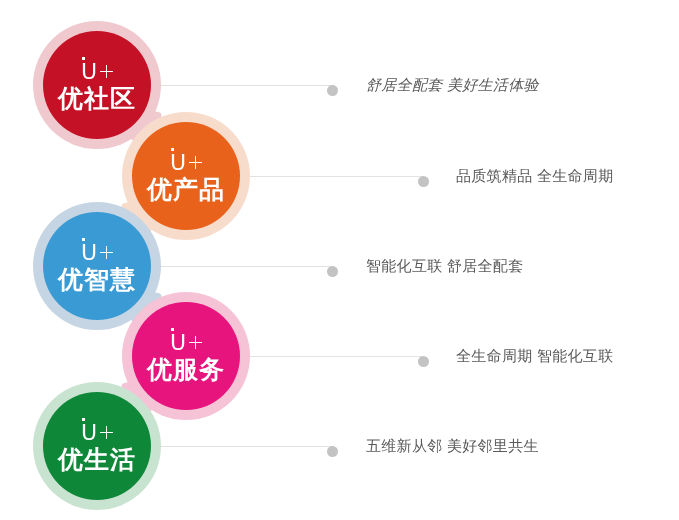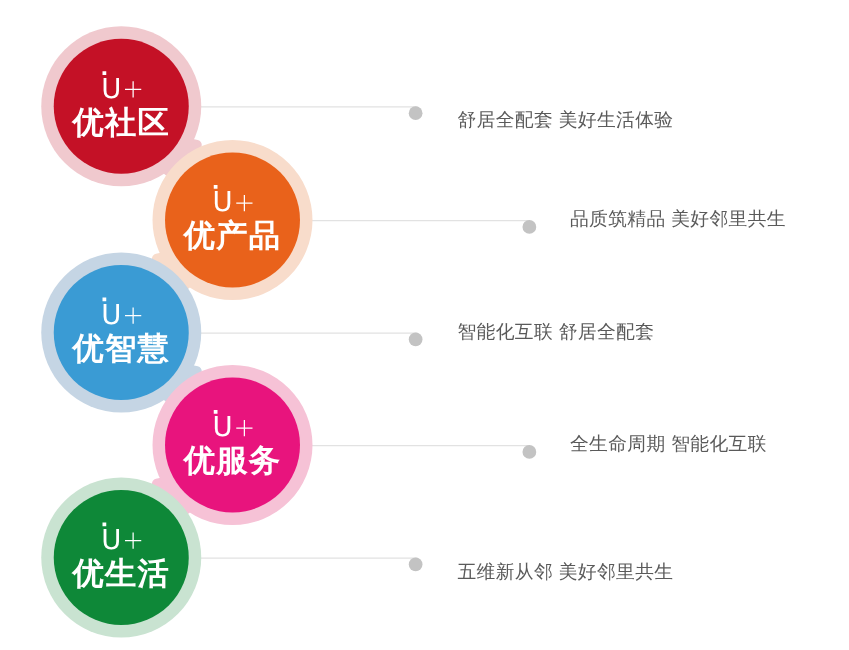--- a/index.html
+++ b/index.html
@@ -174,38 +174,38 @@
       <div class="bubble-tail right" style="background:#f0c9ce;"></div>
       <div class="bubble-ring" style="background:#f0c9ce;"></div>
       <div class="bubble-core" style="background:#c41126;">
         <div class="logo">
           <span class="logo-u">U</span>
           <span class="logo-plus"></span>
         </div>
         <div class="bubble-label">优社区</div>
       </div>
     </div>
-    <div class="caption" style="left:366px; top:67px;">舒居全配套  美好生活体验</div>
+    <div class="caption" style="left:366px; top:55px;font-style:italic;">舒居全配套  美好生活体验</div>
   </div>
 
   <div class="row" style="top:111px;">
     <div class="connector" style="left:228px; width:196px; top:65px;"></div>
     <div class="connector-dot" style="left:418px; top:65px;"></div>
     <div class="bubble" style="left:122px; top:1px;">
       <div class="bubble-tail left" style="background:#f8dccb;"></div>
       <div class="bubble-ring" style="background:#f8dccb;"></div>
       <div class="bubble-core" style="background:#e9621b;">
         <div class="logo">
           <span class="logo-u">U</span>
           <span class="logo-plus"></span>
         </div>
         <div class="bubble-label">优产品</div>
       </div>
     </div>
-    <div class="caption" style="left:456px; top:55px;">品质筑精品  美好邻里共生</div>
+    <div class="caption" style="left:456px; top:55px;">品质筑精品  全生命周期</div>
   </div>
 
   <div class="row" style="top:201px;">
     <div class="connector" style="left:138px; width:196px; top:65px;"></div>
     <div class="connector-dot" style="left:327px; top:65px;"></div>
     <div class="bubble" style="left:33px; top:1px;">
       <div class="bubble-tail right" style="background:#c5d5e4;"></div>
       <div class="bubble-ring" style="background:#c5d5e4;"></div>
       <div class="bubble-core" style="background:#3a9bd4;">
         <div class="logo">
@@ -241,16 +241,16 @@
     <div class="bubble" style="left:33px; top:1px;">
       <div class="bubble-ring" style="background:#c9e3d1;"></div>
       <div class="bubble-core" style="background:#0e8838;">
         <div class="logo">
           <span class="logo-u">U</span>
           <span class="logo-plus"></span>
         </div>
         <div class="bubble-label">优生活</div>
       </div>
     </div>
-    <div class="caption" style="left:366px; top:55px;margin-top:12px;">五维新从邻  美好邻里共生</div>
+    <div class="caption" style="left:366px; top:55px;">五维新从邻  美好邻里共生</div>
   </div>
 
 </div>
 
 </body></html>

